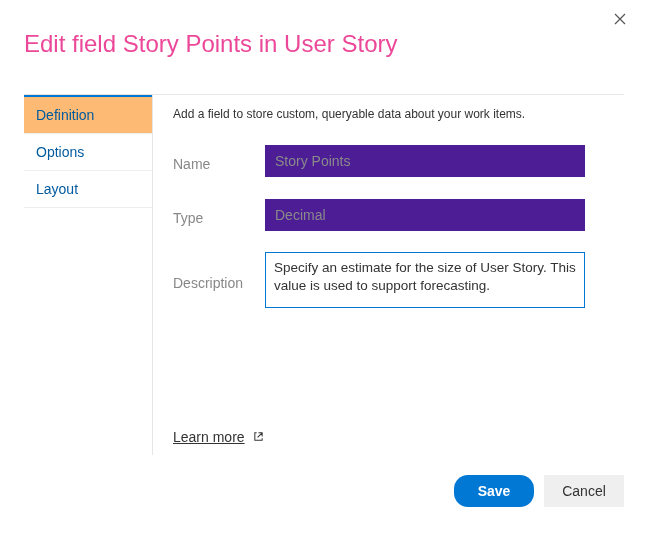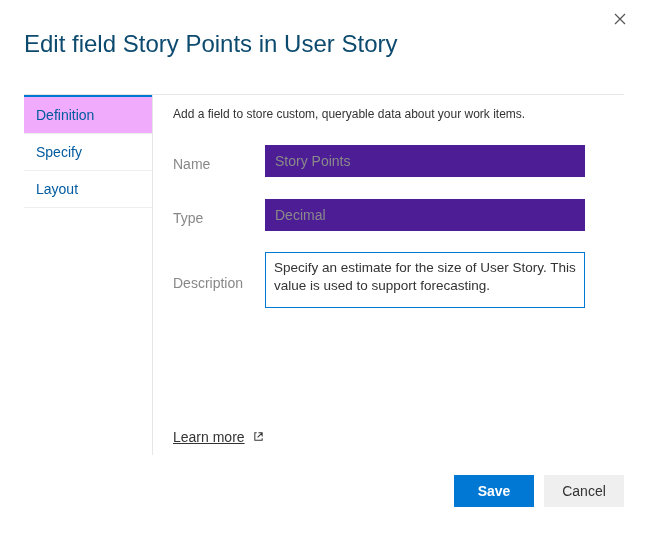--- a/index.html
+++ b/index.html
@@ -24,42 +24,42 @@
       height: 20px;
       cursor: pointer;
       display: flex;
       align-items: center;
       justify-content: center;
     }
     .close-btn svg { width: 12px; height: 12px; }
     .title {
       font-size: 24px;
       font-weight: 300;
-      color: #0c4a6e;
+      color: #ec4899;
       margin-top: 18px;
       margin-bottom: 36px;
     }
     .hr { border: none; border-top: 1px solid #e6e6e6; margin: 0; }
     .body {
       display: flex;
       min-height: 360px;
     }
     .sidebar {
       width: 128px;
       flex-shrink: 0;
     }
     .side-item {
       padding: 10px 12px;
       font-size: 14px;
       color: #005A9E;
       cursor: pointer;
       border-bottom: 1px solid #eee;
     }
     .side-item.active {
-      background: #f0abfc;
+      background: #fdba74;
       border-top: 2px solid #0078D4;
       border-bottom: 1px solid #eee;
     }
     .main {
       flex: 1;
       padding: 12px 20px 10px 20px;
       border-left: 1px solid #e6e6e6;
       display: flex;
       flex-direction: column;
     }
@@ -128,20 +128,21 @@
       font-size: 14px;
       padding: 0 18px;
       border: none;
       cursor: pointer;
       font-family: inherit;
     }
     .btn.primary {
       background: #0078D4;
       color: #fff;
       font-weight: 600;
+      border-radius: 14px;
     }
     .btn.secondary {
       background: #efefef;
       color: #333;
     }
   </style>
 </head>
 <body>
 
 <div class="dialog">
@@ -158,21 +159,21 @@
 
   <hr class="hr">
 
   <div class="body">
 
     <div class="sidebar">
       <div class="side-item active">
         <span>Definition</span>
       </div>
       <div class="side-item">
-        <span>Specify</span>
+        <span>Options</span>
       </div>
       <div class="side-item">
         <span>Layout</span>
       </div>
     </div>
 
     <div class="main">
       <div class="intro">Add a field to store custom, queryable data about your work items.</div>
 
       <div class="form-row">

